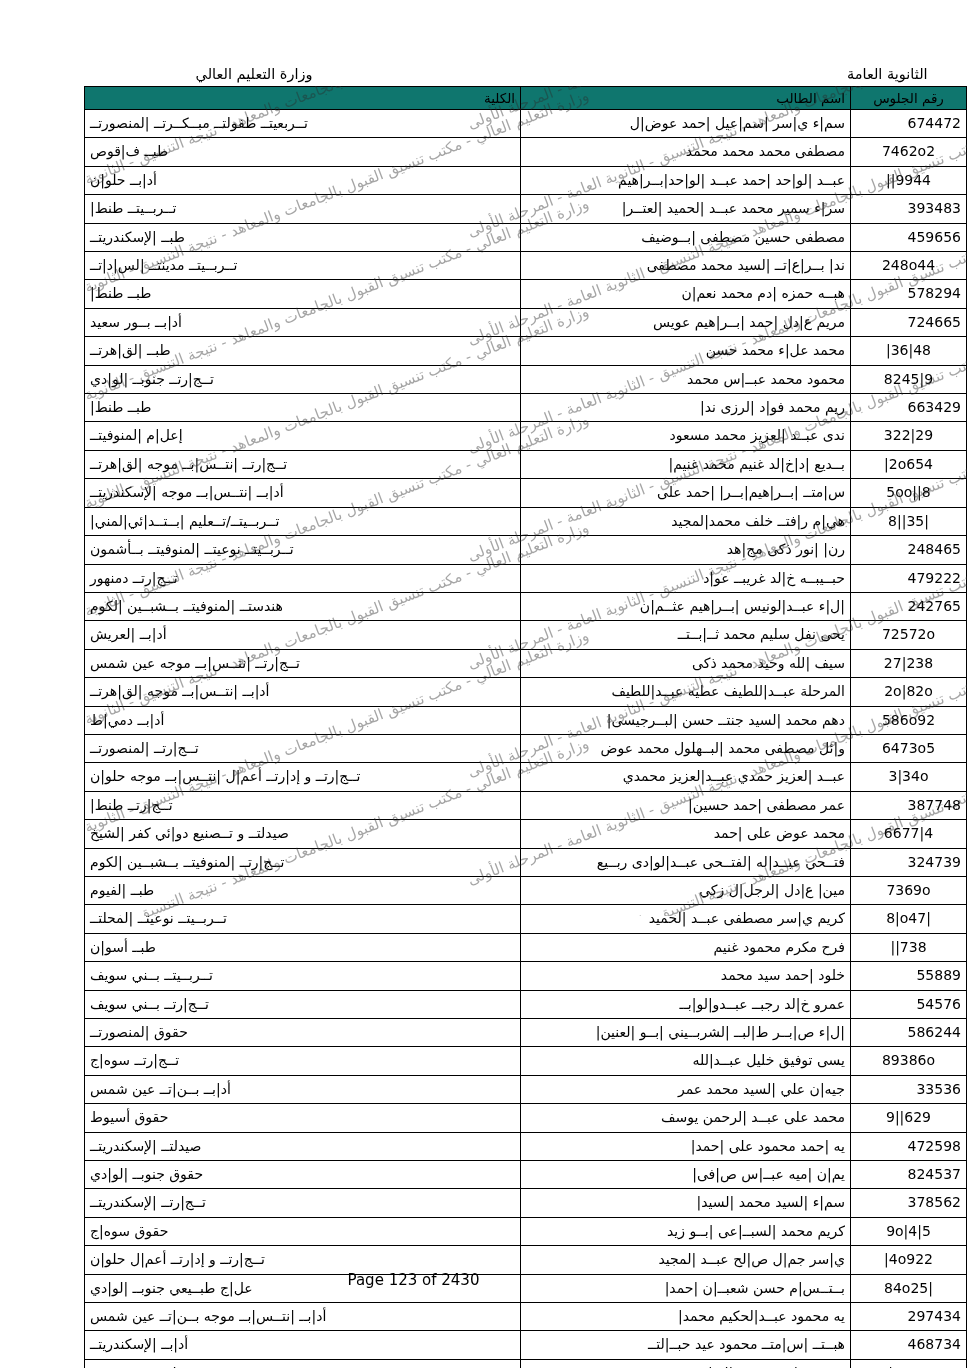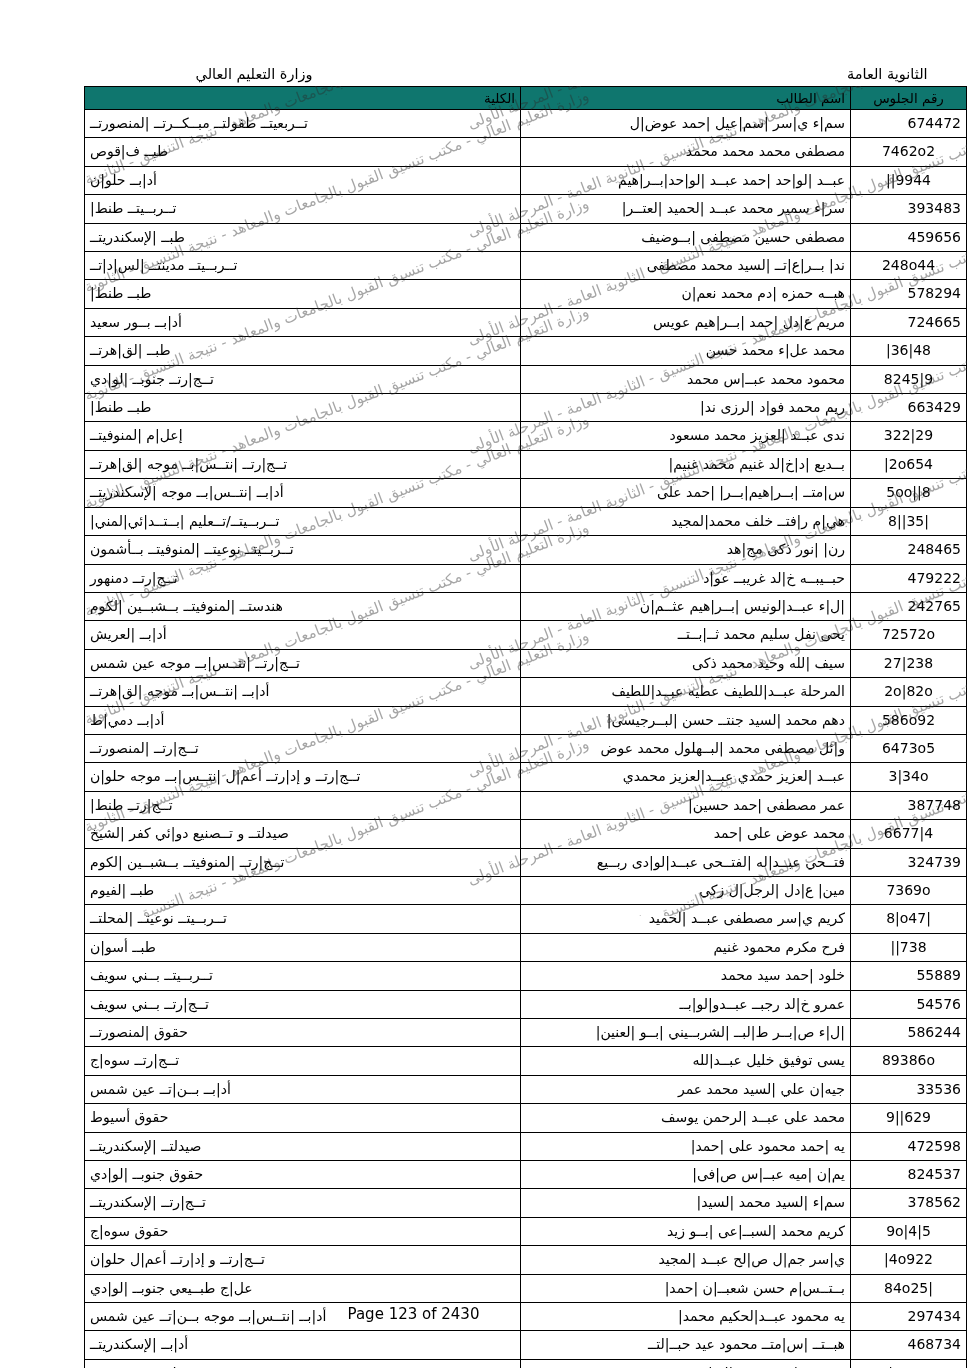--- a/index.html
+++ b/index.html
@@ -130,21 +130,21 @@
     white-space: nowrap;
     transform: rotate(-21deg);
     transform-origin: 0 0;
     font-family: "DejaVu Sans", sans-serif;
     letter-spacing: 0.5px;
   }
 
   
   .page-footer {
     position: absolute;
-    top: 1305px;
+    top: 1271px;
     left: 0;
     width: 827px;
     text-align: center;
     font-size: 15px;
     direction: ltr;
     font-family: "DejaVu Sans", "Liberation Sans", sans-serif;
   }
 </style>
 </head>
 <body>

